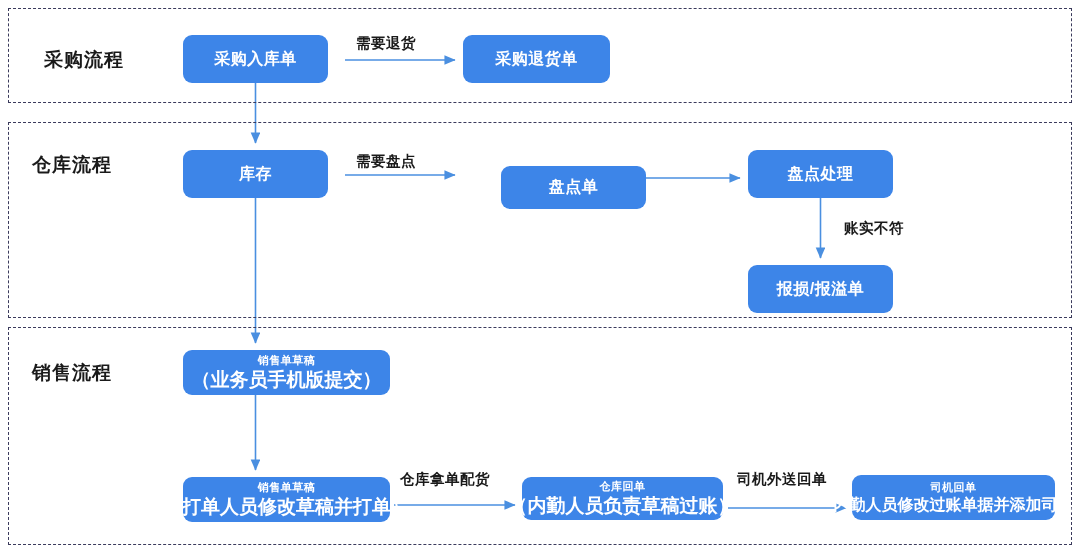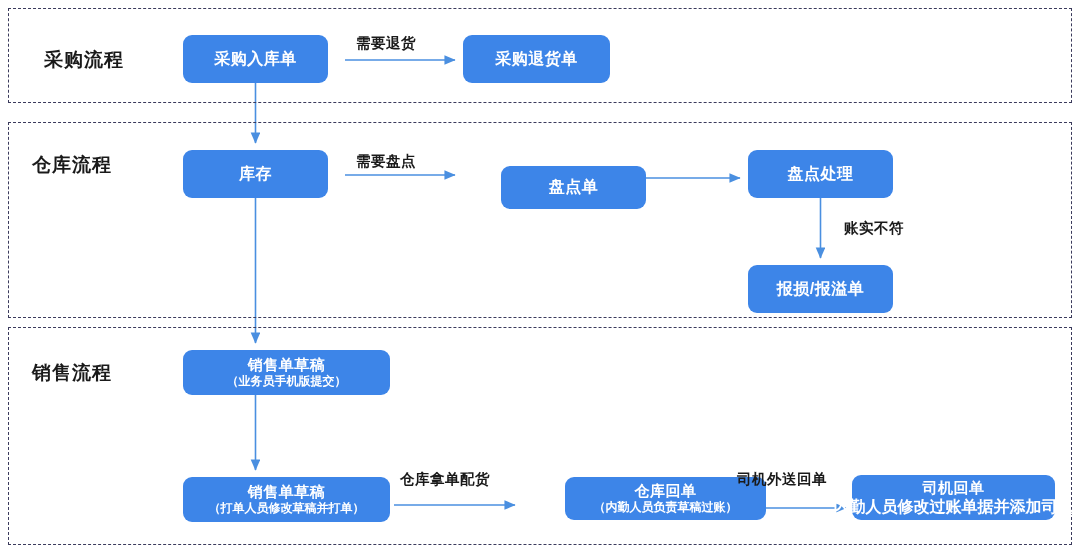--- a/index.html
+++ b/index.html
@@ -52,46 +52,46 @@
     box-sizing: border-box;
     display: flex;
     flex-direction: column;
     align-items: center;
     justify-content: center;
     color: #ffffff;
     text-align: center;
     line-height: 1.15;
   }
   .node .title {
-    font-size: 15px;
+    font-size: 11px;
     font-weight: 700;
     letter-spacing: 0.5px;
     white-space: nowrap;
   }
   .node .subtitle {
-    font-size: 12px;
+    font-size: 19px;
     font-weight: 700;
     letter-spacing: 0px;
     white-space: nowrap;
     margin-top: 2px;
   }
   .node.single .title { font-size: 16px; }
 
   
   #node-purchase-in     { left: 183px; top: 35px;  width: 145px; height: 48px; }
   #node-purchase-return { left: 463px; top: 35px;  width: 147px; height: 48px; }
 
   #node-stock           { left: 183px; top: 150px; width: 145px; height: 48px; }
   #node-stocktake-doc   { left: 463px; top: 166px; width: 145px; height: 43px; margin-left: 38px; }
   #node-stocktake-proc  { left: 748px; top: 150px; width: 145px; height: 48px; }
   #node-loss-overflow   { left: 748px; top: 265px; width: 145px; height: 48px; }
 
   #node-sales-draft-1   { left: 183px; top: 350px; width: 207px; height: 45px; }
   #node-sales-draft-2   { left: 183px; top: 477px; width: 207px; height: 45px; }
-  #node-warehouse-recpt { left: 522px; top: 477px; width: 201px; height: 43px; margin-left: 43px; }
+  #node-warehouse-recpt { left: 522px; top: 477px; width: 201px; height: 43px; }
   #node-driver-recpt    { left: 852px; top: 475px; width: 203px; height: 45px; }
   #node-driver-recpt .subtitle { font-size: 16px; }
 
   
   .edge-label {
     position: absolute;
     font-size: 14.5px;
     font-weight: 700;
     color: #1a1a1a;
     white-space: nowrap;

